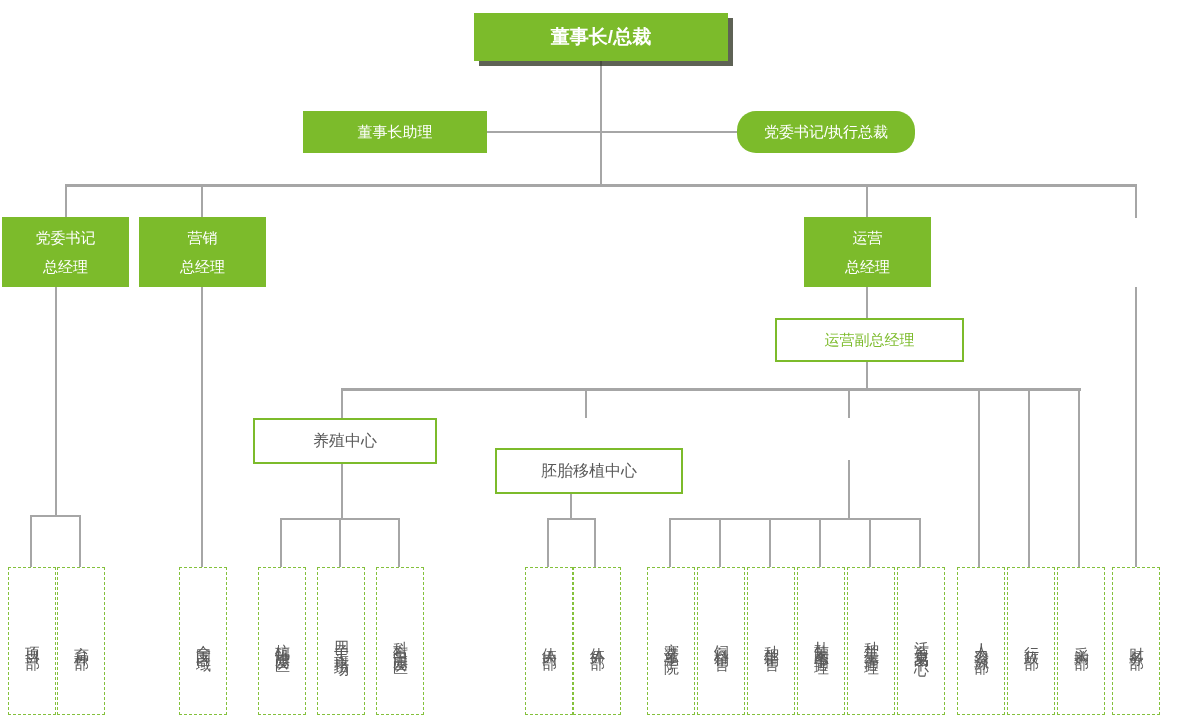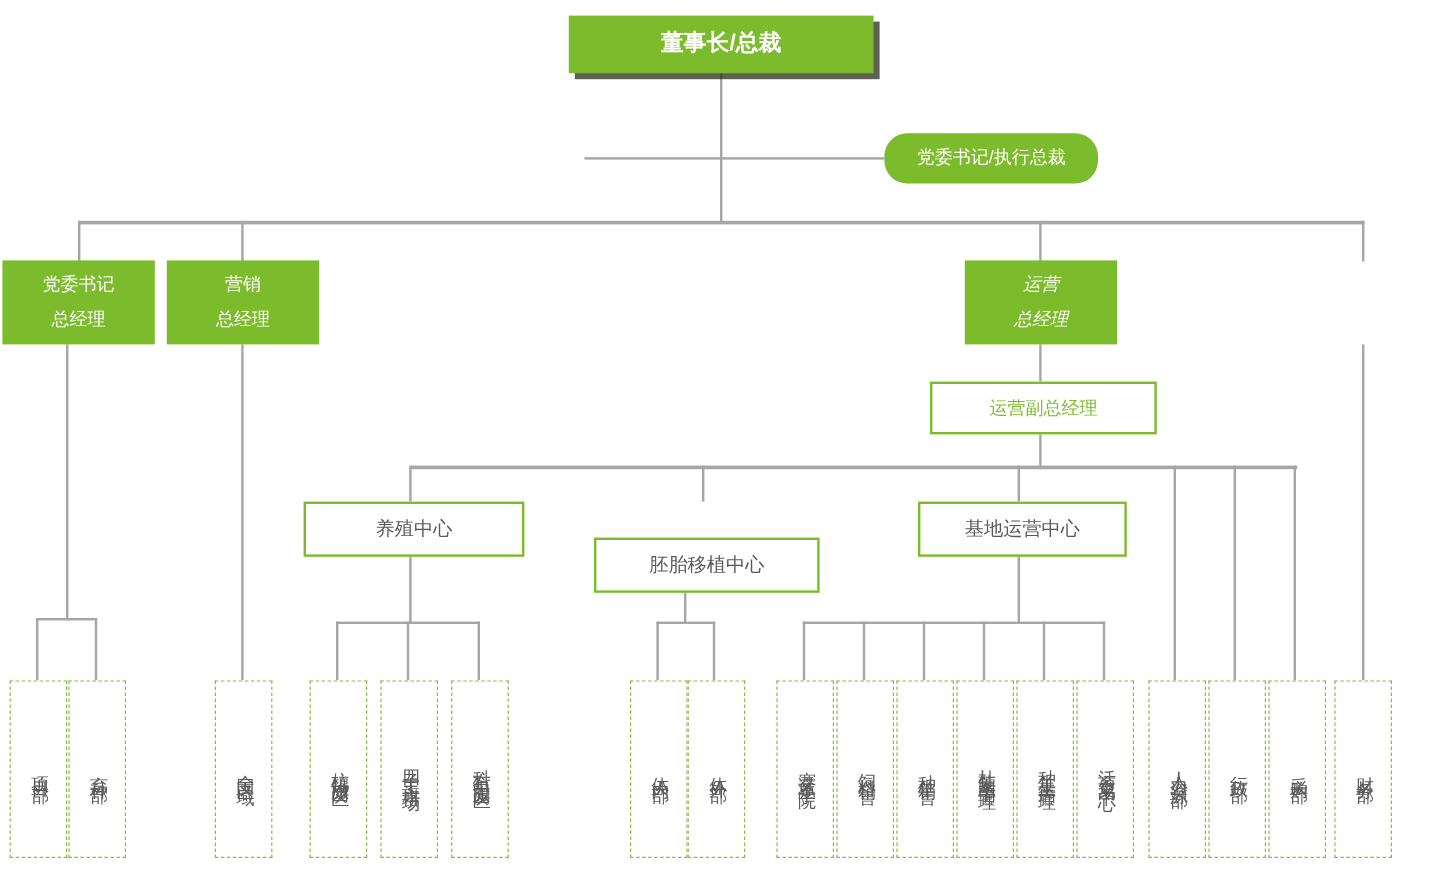--- a/index.html
+++ b/index.html
@@ -9,21 +9,21 @@
   
   .ln{position:absolute;background:#a6a6a6;}
 
   
   .gbox{position:absolute;background:#7cbb2b;color:#ffffff;display:flex;align-items:center;justify-content:center;text-align:center;font-size:15px;white-space:pre-line;line-height:1.95;}
   .root{left:474px;top:13px;width:254px;height:48px;font-size:19px;font-weight:bold;box-shadow:5px 5px 0 rgba(40,46,28,0.75);}
   .asst{left:303px;top:111px;width:184px;height:42px;}
   .party{left:737px;top:111px;width:178px;height:42px;border-radius:19px;}
   .gm1{left:2px;top:217px;width:127px;height:70px;}
   .gm2{left:139px;top:217px;width:127px;height:70px;}
-  .gm3{left:804px;top:217px;width:127px;height:70px;font-style:italic;}
+  .gm3{left:804px;top:217px;width:127px;height:70px;}
   .gm4{left:1073px;top:217px;width:127px;height:70px;}
 
   
   .obox{position:absolute;background:#ffffff;border:2px solid #7cbb2b;color:#595959;display:flex;align-items:center;justify-content:center;font-size:16px;}
   .deputy{left:775px;top:318px;width:185px;height:40px;color:#7cbb2b;font-size:15px;}
   .c1{left:253px;top:418px;width:180px;height:42px;}
   .c2{left:495px;top:418px;width:184px;height:42px;margin-top:30px;}
   .c3{left:765px;top:418px;width:170px;height:42px;}
 
   
@@ -76,34 +76,34 @@
   <div class="ln" style="left:669px;top:518px;width:252px;height:2px;"></div>
   <div class="ln" style="left:669px;top:518px;width:2px;height:49px;"></div>
   <div class="ln" style="left:719px;top:518px;width:2px;height:49px;"></div>
   <div class="ln" style="left:769px;top:518px;width:2px;height:49px;"></div>
   <div class="ln" style="left:819px;top:518px;width:2px;height:49px;"></div>
   <div class="ln" style="left:869px;top:518px;width:2px;height:49px;"></div>
   <div class="ln" style="left:919px;top:518px;width:2px;height:49px;"></div>
 
   <div class="gbox root">董事长/总裁</div>
 
+  <div class="gbox asst">董事长助理</div>
   <div class="gbox party">党委书记/执行总裁</div>
 
   <div class="gbox gm1">党委书记
 总经理</div>
   <div class="gbox gm2">营销
 总经理</div>
   <div class="gbox gm3">运营
 总经理</div>
 
   <div class="obox deputy">运营副总经理</div>
 
   <div class="obox c1">养殖中心</div>
   <div class="obox c2">胚胎移植中心</div>
-  <div class="obox c3">基地运营中心</div>
 
   <div class="dept" style="left:8px;">
       <span>项目部</span>
     </div>
   <div class="dept" style="left:57px;">
       <span>育种部</span>
     </div>
   <div class="dept" style="left:179px;">
       <span>全国区域</span>
     </div>

